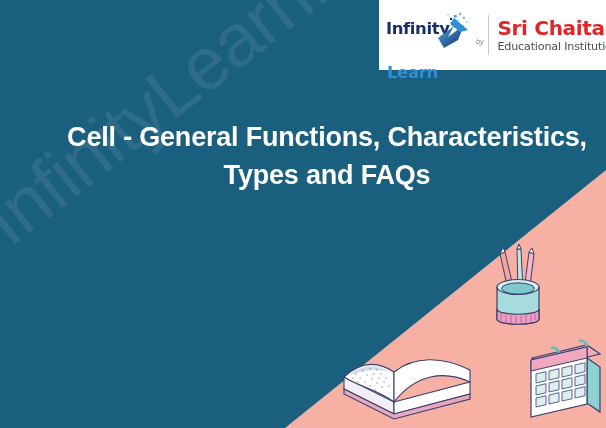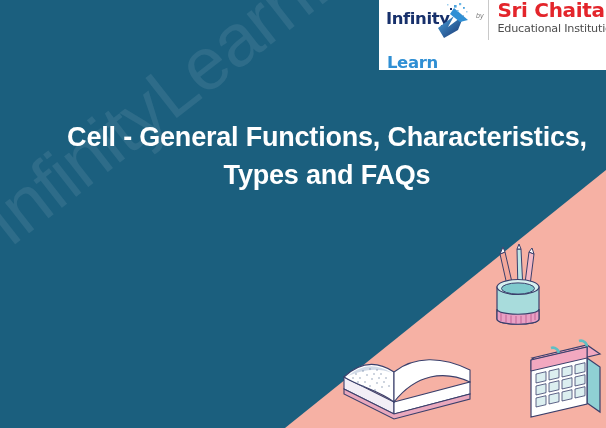--- a/index.html
+++ b/index.html
@@ -41,20 +41,21 @@
     user-select:none;
   }
 
   
   .logo-panel{
     position:absolute;
     left:379px;top:0;
     width:227px;height:70px;
     background:#ffffff;
     display:flex;
+    align-items:center;
     z-index:6;
   }
   .logo-il{
     position:relative;
     width:88px;height:50px;
     margin-left:7px;
     flex:none;
   }
   .logo-il .il-infinity{
     position:absolute;left:0;top:9px;

